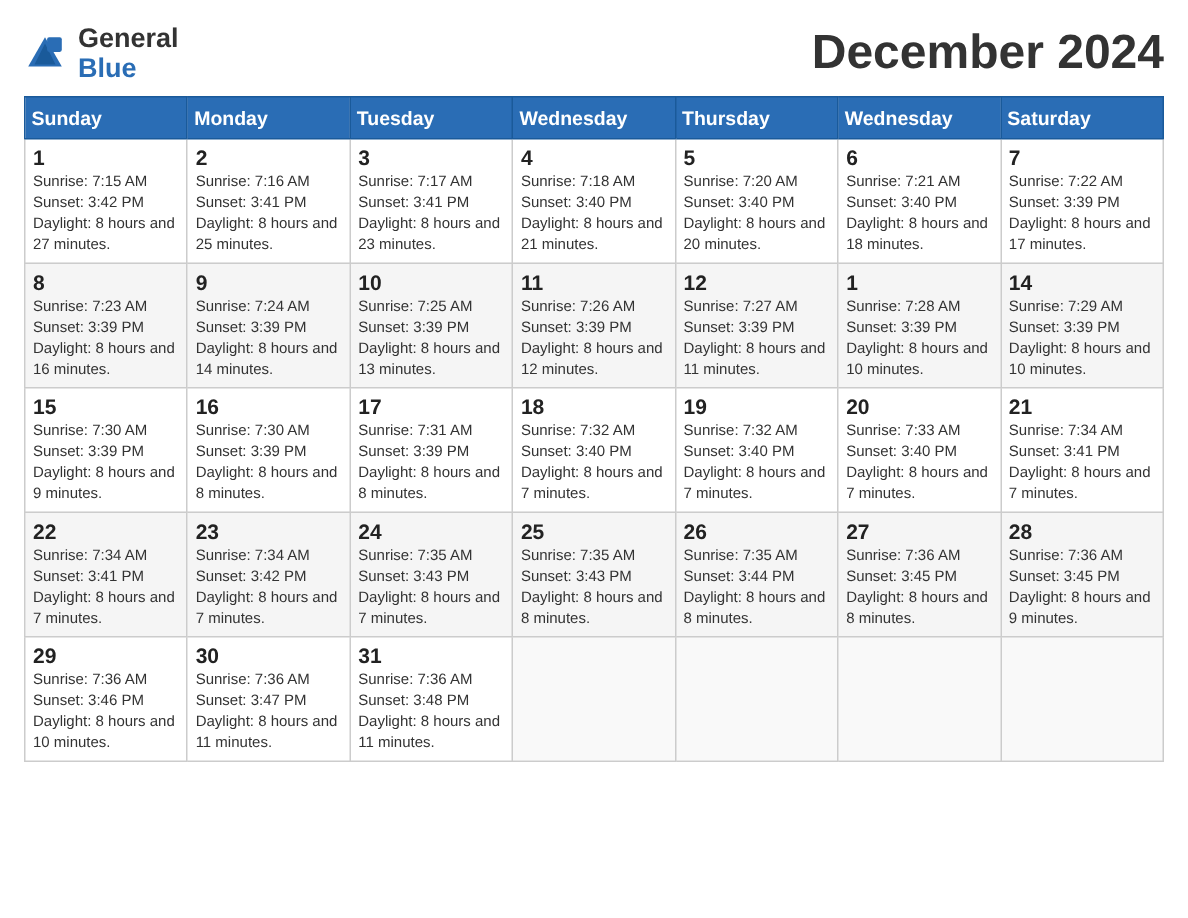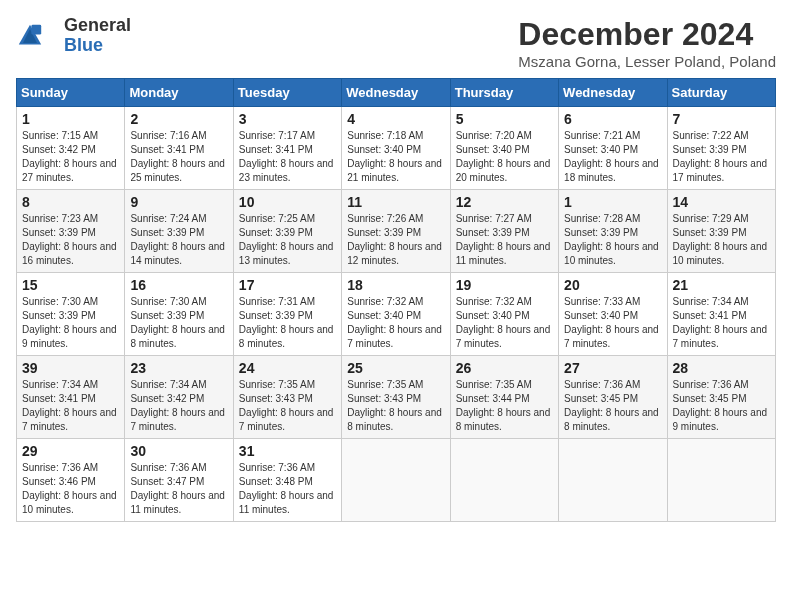--- a/index.html
+++ b/index.html
@@ -12,21 +12,21 @@
     }
     .header {
       display: flex;
       justify-content: space-between;
       align-items: flex-start;
       margin-bottom: 8px;
     }
     .logo {
       display: flex;
       align-items: center;
-      gap: 20px;
+      gap: 8px;
     }
     .logo-text {
       font-size: 18px;
       font-weight: bold;
       color: #333;
       line-height: 1.1;
     }
     .logo-icon {
       width: 28px;
       height: 28px;
@@ -94,21 +94,20 @@
       <polygon points="20,10 30,30 10,30" fill="#1a5a9a"></polygon>
       <rect x="22" y="4" width="14" height="14" rx="2" fill="#2a6db5"></rect>
     </svg>
     <div class="logo-text">
       <div>General</div>
       <div style="color:#2a6db5;">Blue</div>
     </div>
   </div>
   <div class="title-block">
     <div class="month-title">December 2024</div>
-    <div class="subtitle">Mszana Gorna, Lesser Poland, Poland</div>
   </div>
 </div>
 
 <table class="calendar">
   <thead>
     <tr>
     <th>Sunday</th>
         <th>Monday</th>
         <th>Tuesday</th>
         <th>Wednesday</th>
@@ -203,21 +202,21 @@
           <span class="day-num">20</span>
           <div class="day-info">Sunrise: 7:33 AM<br>Sunset: 3:40 PM<br>Daylight: 8 hours and 7 minutes.</div>
         </td>
         <td>
           <span class="day-num">21</span>
           <div class="day-info">Sunrise: 7:34 AM<br>Sunset: 3:41 PM<br>Daylight: 8 hours and 7 minutes.</div>
         </td>
       </tr>
       <tr>
         <td>
-          <span class="day-num">39</span>
+          <span class="day-num">22</span>
           <div class="day-info">Sunrise: 7:34 AM<br>Sunset: 3:41 PM<br>Daylight: 8 hours and 7 minutes.</div>
         </td>
         <td>
           <span class="day-num">23</span>
           <div class="day-info">Sunrise: 7:34 AM<br>Sunset: 3:42 PM<br>Daylight: 8 hours and 7 minutes.</div>
         </td>
         <td>
           <span class="day-num">24</span>
           <div class="day-info">Sunrise: 7:35 AM<br>Sunset: 3:43 PM<br>Daylight: 8 hours and 7 minutes.</div>
         </td>

